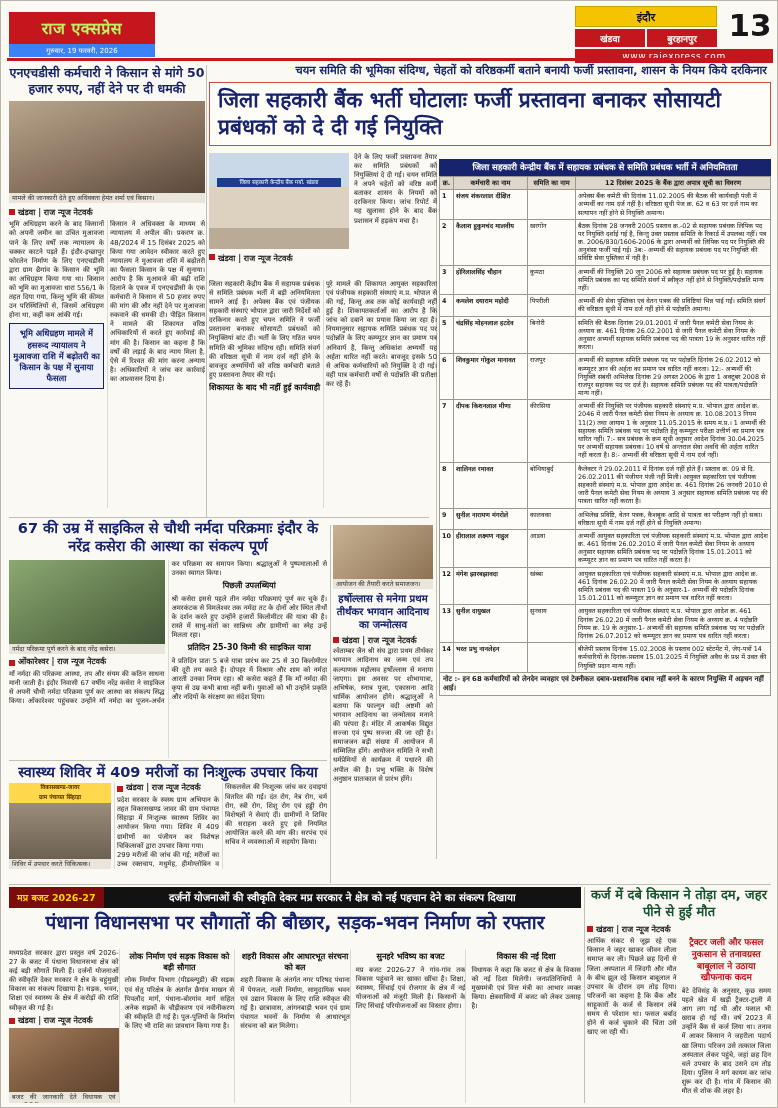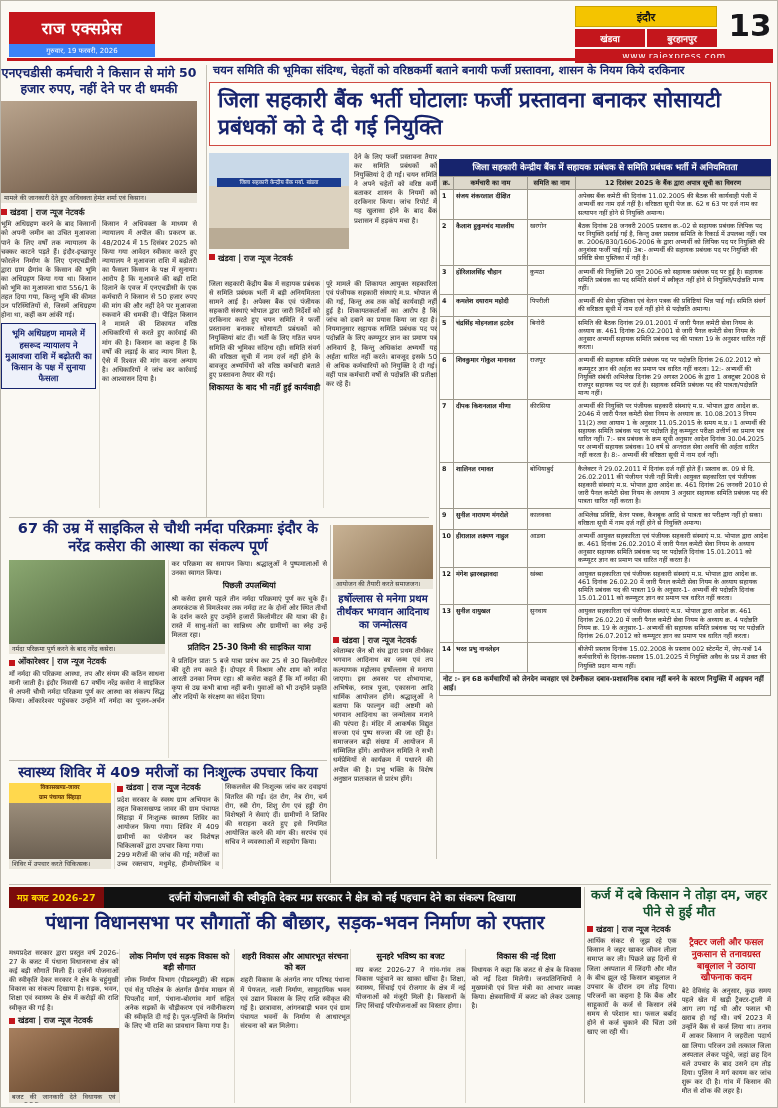--- a/index.html
+++ b/index.html
@@ -3,21 +3,21 @@
 <meta charset="utf-8">
 <style>
   *{margin:0;padding:0;box-sizing:border-box}
   html,body{background:#d8d5cd}
   .page{position:relative;width:778px;height:1108px;margin:0 auto;background:#fbf9f3;
         font-family:"DejaVu Sans","Liberation Sans",sans-serif;color:#1a1a1a;overflow:hidden;
         border:1px solid #b9b5aa}
   
   .mast{position:absolute;left:0;top:0;width:778px;height:58px}
   .brand{position:absolute;left:8px;top:11px;width:146px}
-  .brand-name{background:#c4161c;color:#ffffff;font-weight:bold;font-size:16px;text-align:center;
+  .brand-name{background:#c4161c;color:#bef264;font-weight:bold;font-size:16px;text-align:center;
               padding:5px 16px;letter-spacing:.5px}
   .brand-date{background:#3b82f6;color:#fff;font-size:7px;text-align:center;padding:2px 0}
   .mtitle{position:absolute;left:170px;top:7px;width:420px;display:flex;align-items:center;
           justify-content:center;gap:8px}
   .mtitle h1{font-size:33px;font-weight:bold;color:#17246d;letter-spacing:1px;
              text-shadow:1px 1px 0 #c9cede}
   .flourish{width:58px;height:16px;flex:none}
   .rc{position:absolute;right:6px;top:5px;width:198px}
   .rc-top{display:grid;grid-template-columns:1fr 46px;gap:10px}
   .rc-left{display:flex;flex-direction:column;gap:2px}
@@ -31,29 +31,29 @@
   .rule-red{position:absolute;left:6px;top:57px;width:766px;height:3px;background:#c4161c}
   
   .byline{display:flex;align-items:center;gap:3px;font-size:8px;font-weight:bold;color:#222;margin:3px 0 2px}
   .red-sq{width:6px;height:6px;background:#c4161c;flex:none}
   .caption{font-size:6.4px;background:#e9e5da;color:#333;padding:1px 3px;line-height:1.3}
   .photo{position:relative;width:100%;overflow:hidden}
   .divider{position:absolute;background:#c3bfb4}
   .bodytxt{font-size:6.8px;line-height:1.34;text-align:justify;color:#222}
   .inline-sub{font-weight:bold;font-size:8px;text-align:center;margin:3px 0;break-inside:avoid;color:#111}
   
-  .nhdc{position:absolute;left:0;top:64px;width:196px;height:452px}
+  .nhdc{position:absolute;left:8px;top:64px;width:196px;height:452px}
   .headline-sm{color:#17246d;font-weight:bold;font-size:12.5px;line-height:1.28;text-align:center}
   .nhdc .photo{height:92px;background:linear-gradient(160deg,#b9a48d 0%,#8a7460 55%,#5a483a 100%);margin-top:4px}
   .nhdc-body{margin-top:3px;columns:2;column-gap:6px;column-rule:1px solid #ddd9ce;height:288px;overflow:hidden}
   .pullquote{border:1.5px solid #17246d;background:#eef1fa;color:#17246d;font-weight:bold;font-size:8.3px;
              padding:4px 3px;margin:3px 0;text-align:center;line-height:1.35;break-inside:avoid}
   
   .lead{position:absolute;left:208px;top:62px;width:562px}
-  .kicker{color:#17246d;font-weight:bold;font-size:11.3px;text-align:left;line-height:1.25;padding:1px 4px}
+  .kicker{color:#17246d;font-weight:bold;font-size:11.3px;text-align:right;line-height:1.25;padding:1px 4px}
   .lead-hbox{border:1px solid #cf4a42;margin-top:3px;padding:4px 8px;background:#fffdf8}
   .lead-headline{color:#17246d;font-weight:bold;font-size:21px;line-height:1.28}
   .lead-content{width:228px;margin-top:7px}
   .lead-toprow{display:flex;gap:5px}
   .lead-photo-wrap{width:140px;flex:none}
   .lead-photo{height:96px;background:linear-gradient(#c9d9e8 0 34%,#dcd2bf 34% 78%,#b9ab95 78% 100%)}
   .bank-sign{position:absolute;left:6%;top:26%;width:88%;background:#1b3c8f;color:#fff;font-size:5.6px;
              text-align:center;padding:1px 0;line-height:1.2}
   .lead-side{flex:1;height:122px;overflow:hidden}
   .lead-body{margin-top:5px;columns:2;column-gap:6px;column-rule:1px solid #ddd9ce;height:228px;overflow:hidden}

